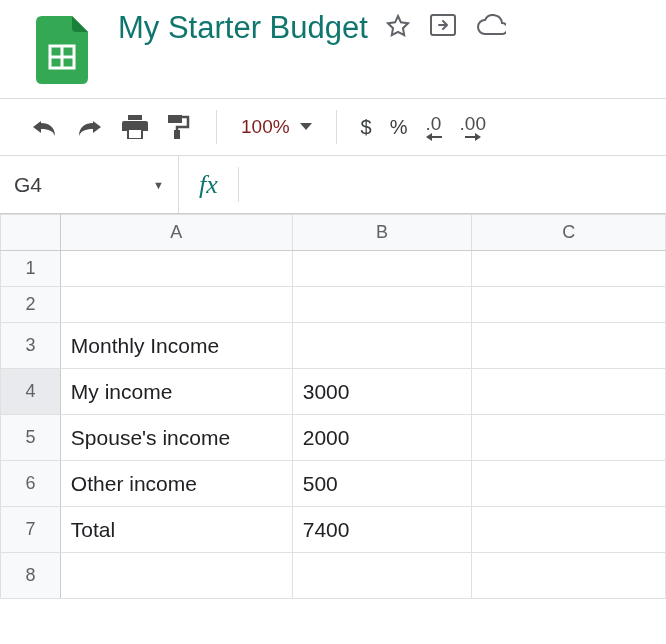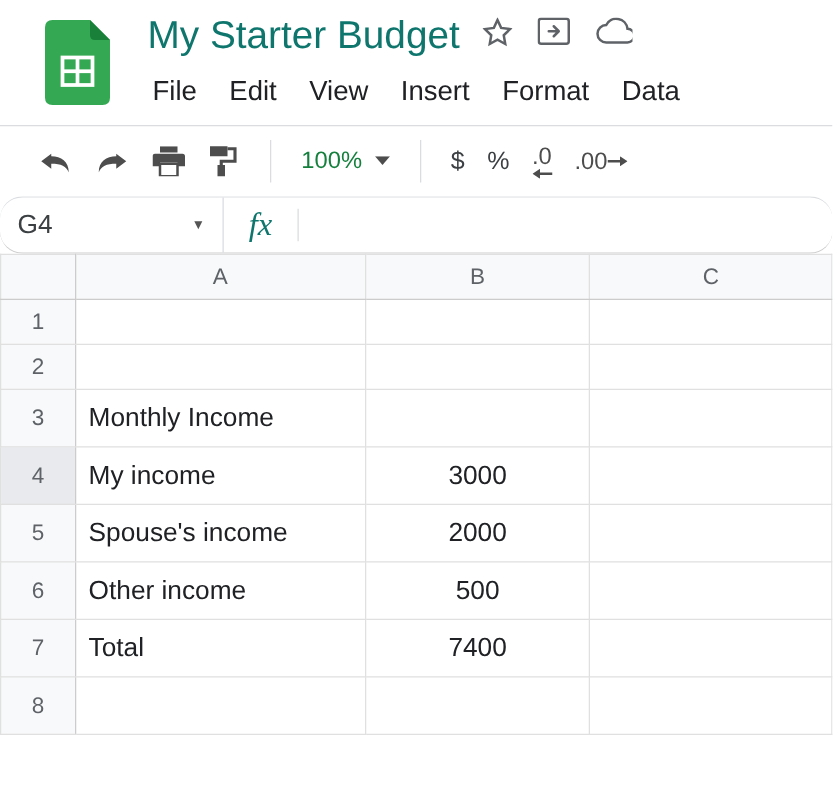--- a/index.html
+++ b/index.html
@@ -63,36 +63,35 @@
     gap: 18px;
   }
   .tb-ico { cursor: pointer; display:flex; align-items:center; justify-content:center; }
   .vline {
     width: 1px; height: 34px;
     background: #dadce0;
     margin: 0 6px;
   }
   .zoom {
     display: flex; align-items: center; gap: 10px;
-    font-size: 19px; color:#15803d;
+    font-size: 19px; color:#7f1d1d;
     cursor: pointer;
   }
   .fmt {
     font-size: 20px;
     color:#3c4043;
     cursor:pointer;
   }
   
   .namefx {
     display: flex;
     align-items: center;
-    height: 46px;
+    height: 59px;
     border-top: 1px solid #dadce0;
     border-bottom: 1px solid #ccc;
-    border-radius: 18px;
   }
   .namebox {
     width: 178px;
     padding-left: 14px;
     font-size: 21px;
     color: #3c4043;
     display:flex; align-items:center;
     justify-content:space-between;
     padding-right:14px;
   }
@@ -139,21 +138,21 @@
     color:#5f6368;
     border-right: 1px solid #ccc;
   }
   .row-12 .rh, .row-12 .cell { height: 36px; }
   .row-tall .rh, .row-tall .cell { height: 46px; }
   .cell {
     font-size: 21px;
     padding: 0 10px;
     white-space: nowrap;
   }
-  .cell.colB { text-align: center; }
+  .cell.colB { text-align: left; }
   .bold { font-weight: 400; }
   .rh.hl { background:#e8eaed; }
 </style>
 </head>
 <body>
 
 <div class="header">
   <div class="logo">
     <svg width="52" height="68" viewBox="0 0 52 68">
       <path d="M6 0 h30 l16 16 v46 q0 6 -6 6 h-40 q-6 0 -6 -6 v-56 q0 -6 6 -6 z" fill="#34a853"></path>
@@ -180,28 +179,20 @@
               <path d="M9 11 h7 M13 7 l4 4 -4 4" stroke-linecap="round" stroke-linejoin="round"></path>
             </svg>
         </span>
         <span>
           <svg width="30" height="22" viewBox="0 0 30 22" fill="none" stroke="#5f6368" stroke-width="2">
               <path d="M9 20a7 7 0 010-14 9 9 0 0117 3 5 5 0 010 11z"></path>
             </svg>
         </span>
       </div>
     </div>
-    <div class="menu-row">
-      <span class="menu-item">File</span>
-      <span class="menu-item">Edit</span>
-      <span class="menu-item">View</span>
-      <span class="menu-item">Insert</span>
-      <span class="menu-item">Format</span>
-      <span class="menu-item">Data</span>
-    </div>
   </div>
 </div>
 <div class="sep-line"></div>
 
 <div class="toolbar">
   <span class="tb-ico">
     <svg width="28" height="18" viewBox="0 0 28 18" fill="#4d4d4d">
         <path d="M11 3 L3 9 l8 6 v-4 c8 0 12 2 14 7 0-9-6-13-14-13z"></path>
       </svg>
   </span>
@@ -232,21 +223,21 @@
   </span>
   <span class="vline"></span>
   <span class="fmt">$</span>
   <span class="fmt">%</span>
   <span class="tb-ico" style="flex-direction:column;line-height:1;">
     <span style="font-size:19px;">.0</span>
     <svg width="16" height="8" viewBox="0 0 16 8" fill="#4d4d4d">
         <path d="M6 0L0 4l6 4V5h10V3H6z"></path>
       </svg>
   </span>
-  <span class="tb-ico" style="flex-direction:row;line-height:1;">
+  <span class="tb-ico" style="flex-direction:column;line-height:1;">
     <span style="font-size:19px;">.00</span>
     <svg width="16" height="8" viewBox="0 0 16 8" fill="#4d4d4d">
         <path d="M10 0l6 4-6 4V5H0V3h10z"></path>
       </svg>
   </span>
 </div>
 
 <div class="namefx">
   <div class="namebox">
     <span>G4</span>

